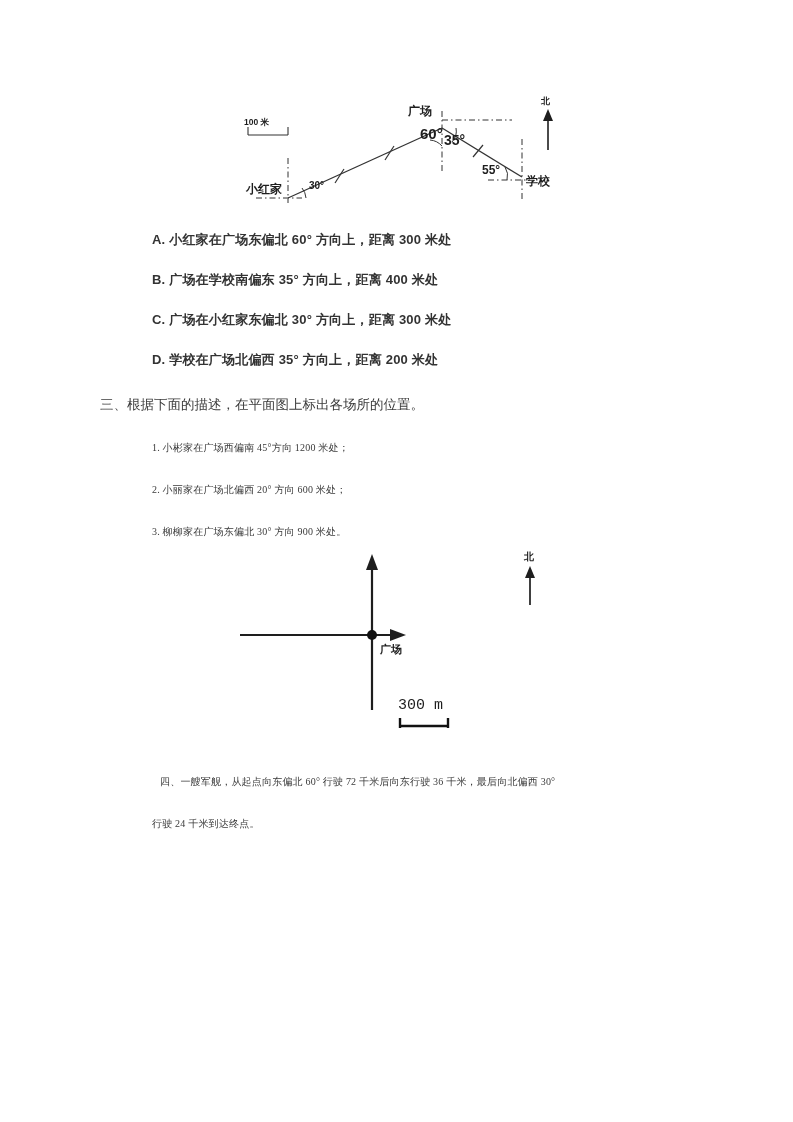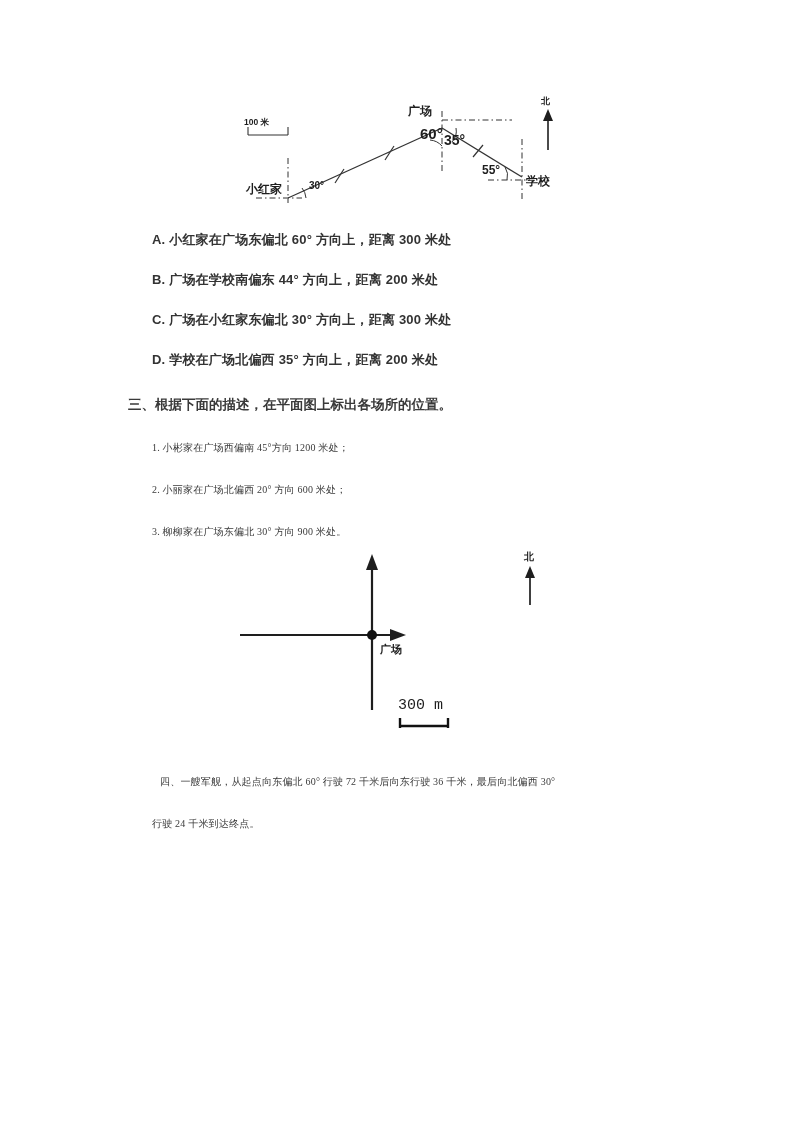--- a/index.html
+++ b/index.html
@@ -118,32 +118,32 @@
   <span class="fig-label" style="left:214px; top:37px; font-size:14px;">35°</span>
   <span class="fig-label" style="left:252px; top:68px; font-size:12px;">55°</span>
 </div>
 
 <div class="q-line bold-cn" style="left:152px; top:231px;">
   <span>A.</span>
   <span>小红家在广场东偏北 60° 方向上，距离 300 米处</span>
 </div>
 <div class="q-line bold-cn" style="left:152px; top:271px;">
   <span>B.</span>
-  <span>广场在学校南偏东 44° 方向上，距离 200 米处</span>
+  <span>广场在学校南偏东 35° 方向上，距离 400 米处</span>
 </div>
 <div class="q-line bold-cn" style="left:152px; top:311px;">
   <span>C.</span>
   <span>广场在小红家东偏北 30° 方向上，距离 300 米处</span>
 </div>
 <div class="q-line bold-cn" style="left:152px; top:351px;">
   <span>D.</span>
   <span>学校在广场北偏西 35° 方向上，距离 200 米处</span>
 </div>
 
-<div class="sec-head" style="left:128px; top:396px;font-weight:bold;">三、根据下面的描述，在平面图上标出各场所的位置。</div>
+<div class="sec-head" style="left:100px; top:396px;">三、根据下面的描述，在平面图上标出各场所的位置。</div>
 
 <div class="q-line" style="left:152px; top:441px;">1. 小彬家在广场西偏南 45°方向 1200 米处；</div>
 <div class="q-line" style="left:152px; top:483px;">2. 小丽家在广场北偏西 20° 方向 600 米处；</div>
 <div class="q-line" style="left:152px; top:525px;">3. 柳柳家在广场东偏北 30° 方向 900 米处。</div>
 
 <div id="fig-axes">
   <svg width="330" height="190" viewBox="0 0 330 190">
 
     <line x1="132" y1="14" x2="132" y2="160" stroke="#1e1e1e" stroke-width="2.2"></line>
     <polygon points="132,4 126,20 138,20" fill="#1e1e1e"></polygon>

